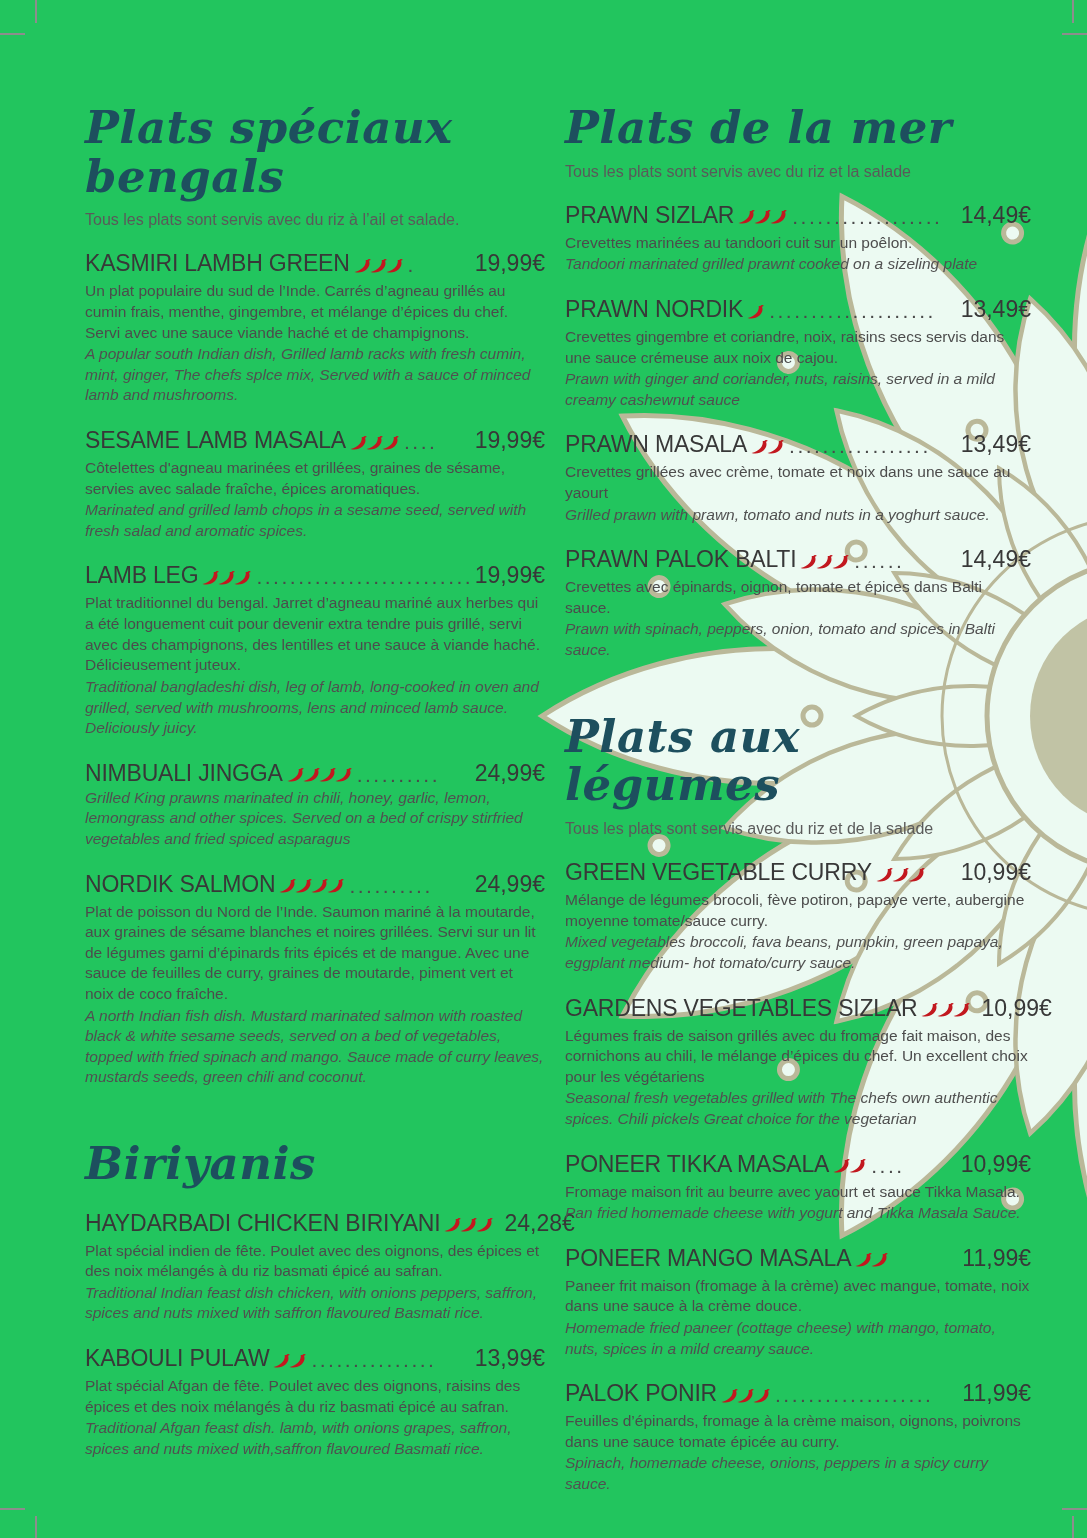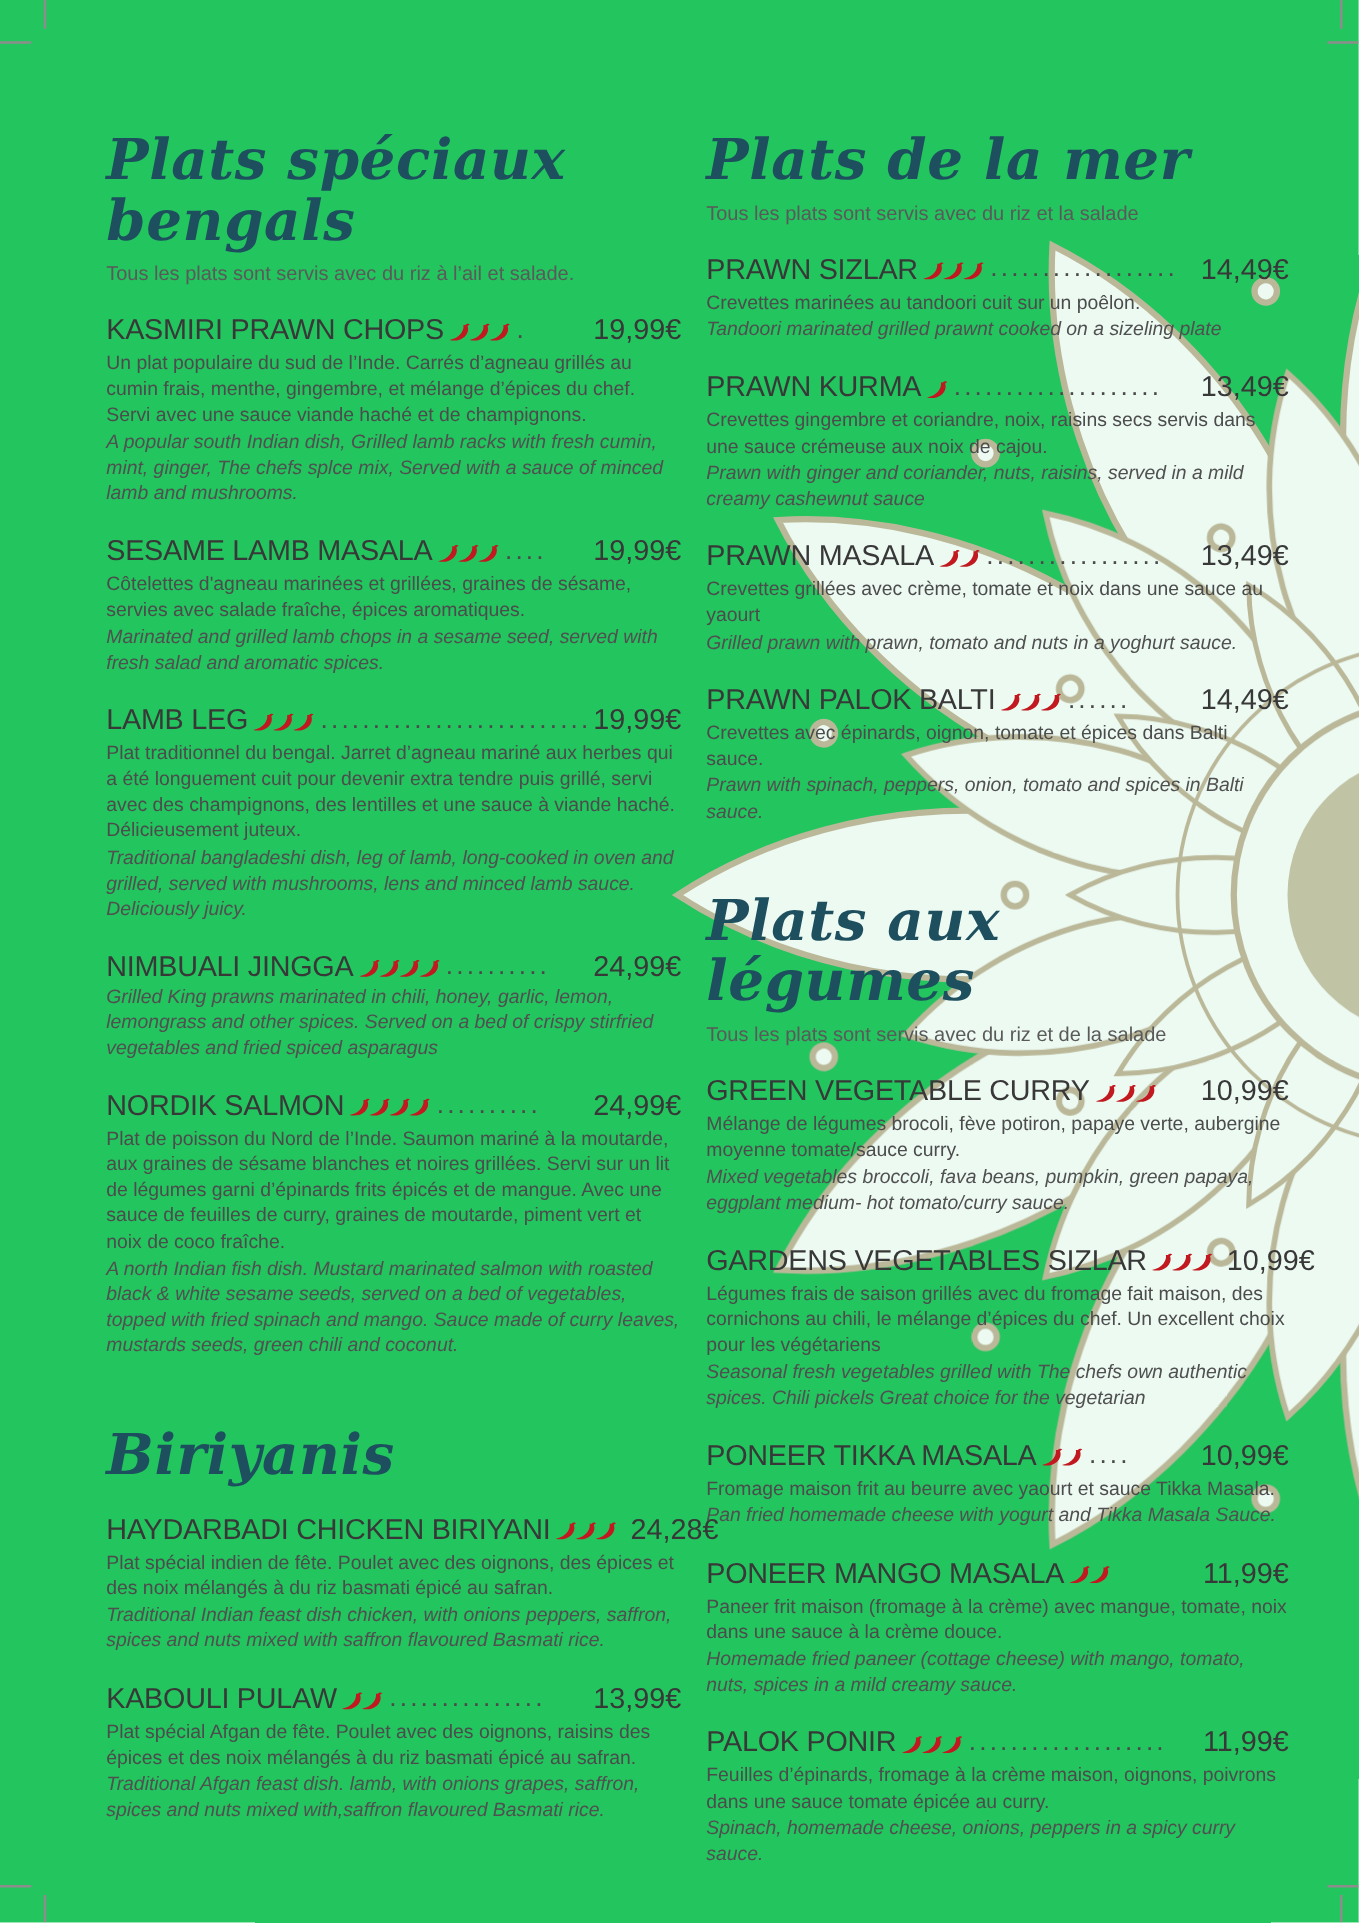--- a/index.html
+++ b/index.html
@@ -33,21 +33,21 @@
   .section-note{
     font-size:16px;color:#5a5a5a;
     margin:9px 0 0 0;line-height:1.2;
   }
   .section + .section{margin-top:52px;}
   .section-biriyanis{margin-top:56px;}
   .section-legumes{margin-top:50px;}
   
   .dish{margin-top:21px;}
   .dish-row{
-    display:flex;align-items:center;
+    display:flex;align-items:flex-end;
     font-size:23px;color:#383838;
     min-width:0;
   }
   .dish-title{white-space:nowrap;letter-spacing:-0.2px;}
   .chilies{white-space:nowrap;margin-left:6px;flex:0 0 auto;align-self:center;line-height:0;}
   .chilies svg{width:19px;height:16px;margin-left:-3px;transform:translateY(1px);}
   .chilies svg path{fill:var(--chili,#c2181f);}
   .leader{
     flex:1 1 auto;min-width:0;overflow:hidden;white-space:nowrap;
     font-size:21px;letter-spacing:2.5px;color:#4a4a4a;
@@ -161,21 +161,21 @@
 
   <div class="col col-left">
 
     <div class="section section-bengals">
       <h1 class="section-title">Plats spéciaux bengals</h1>
       <p class="section-note">Tous les plats sont servis avec du riz à l’ail et salade.</p>
       <div>
 
           <div class="dish">
             <div class="dish-row">
-              <span class="dish-title">KASMIRI PRAWN CHOPS</span>
+              <span class="dish-title">KASMIRI LAMBH GREEN</span>
               <span class="chilies"><svg viewBox="0 0 22 18" aria-hidden="true">
                   <path d="M16.6,3.1 c1.1,-1.6 3.4,-1.4 4,0.1 c-0.9,0 -1.6,0.5 -2,1.2 c1.2,3 0.2,7.1 -3,9.9 c-3.6,3.1 -9.3,4.2 -13.8,2.7 c4.4,-0.8 8.3,-2.7 10.7,-5.9 c1.9,-2.6 2.7,-5.5 2.2,-7.9 z"></path>
                 </svg><svg viewBox="0 0 22 18" aria-hidden="true">
                   <path d="M16.6,3.1 c1.1,-1.6 3.4,-1.4 4,0.1 c-0.9,0 -1.6,0.5 -2,1.2 c1.2,3 0.2,7.1 -3,9.9 c-3.6,3.1 -9.3,4.2 -13.8,2.7 c4.4,-0.8 8.3,-2.7 10.7,-5.9 c1.9,-2.6 2.7,-5.5 2.2,-7.9 z"></path>
                 </svg><svg viewBox="0 0 22 18" aria-hidden="true">
                   <path d="M16.6,3.1 c1.1,-1.6 3.4,-1.4 4,0.1 c-0.9,0 -1.6,0.5 -2,1.2 c1.2,3 0.2,7.1 -3,9.9 c-3.6,3.1 -9.3,4.2 -13.8,2.7 c4.4,-0.8 8.3,-2.7 10.7,-5.9 c1.9,-2.6 2.7,-5.5 2.2,-7.9 z"></path>
                 </svg></span>
               <span class="leader">.</span>
               <span class="price">19,99€</span>
             </div>
@@ -315,21 +315,21 @@
                 </svg></span>
               <span class="leader">..................</span>
               <span class="price">14,49€</span>
             </div>
             <p class="desc-fr">Crevettes marinées au tandoori cuit sur un poêlon.</p>
             <p class="desc-en">Tandoori marinated grilled prawnt cooked on a sizeling plate</p>
           </div>
 
           <div class="dish">
             <div class="dish-row">
-              <span class="dish-title">PRAWN KURMA</span>
+              <span class="dish-title">PRAWN NORDIK</span>
               <span class="chilies"><svg viewBox="0 0 22 18" aria-hidden="true">
                   <path d="M16.6,3.1 c1.1,-1.6 3.4,-1.4 4,0.1 c-0.9,0 -1.6,0.5 -2,1.2 c1.2,3 0.2,7.1 -3,9.9 c-3.6,3.1 -9.3,4.2 -13.8,2.7 c4.4,-0.8 8.3,-2.7 10.7,-5.9 c1.9,-2.6 2.7,-5.5 2.2,-7.9 z"></path>
                 </svg></span>
               <span class="leader">....................</span>
               <span class="price">13,49€</span>
             </div>
             <p class="desc-fr">Crevettes gingembre et coriandre, noix, raisins secs servis dans une sauce crémeuse aux noix de cajou.</p>
             <p class="desc-en">Prawn with ginger and coriander, nuts, raisins, served in a mild creamy cashewnut sauce</p>
           </div>
 

